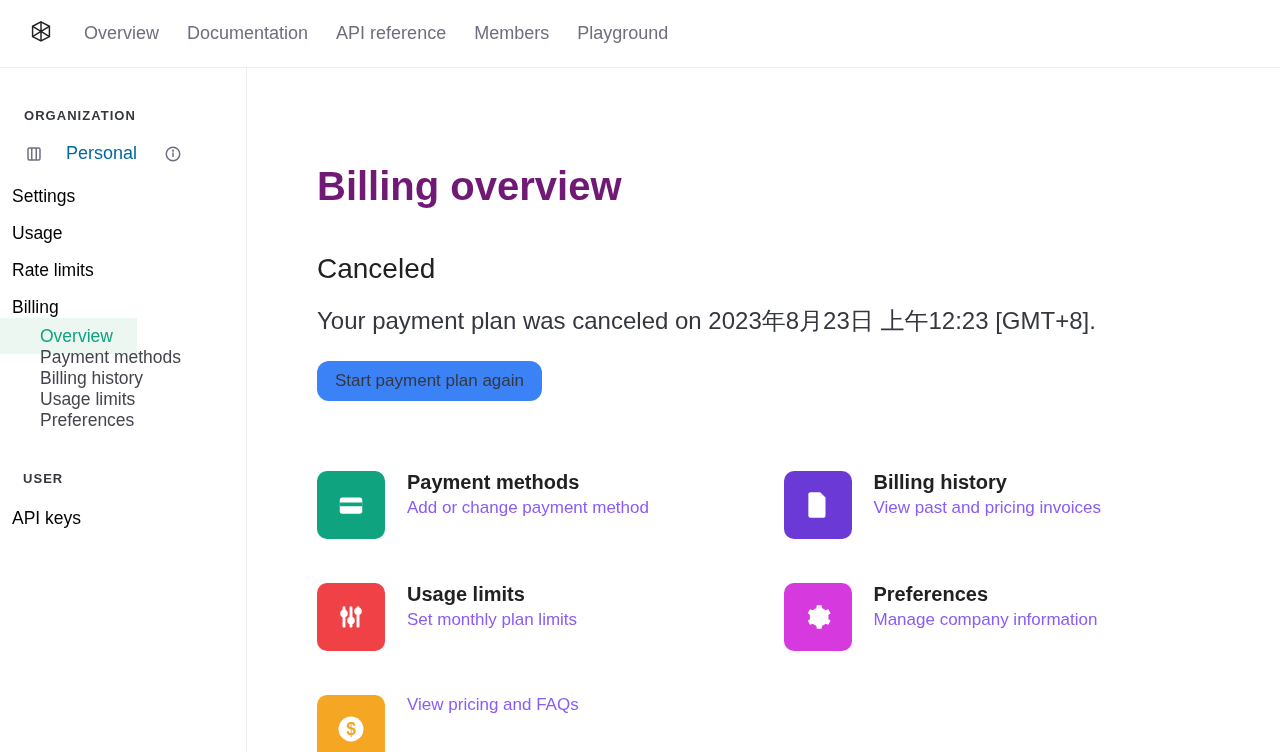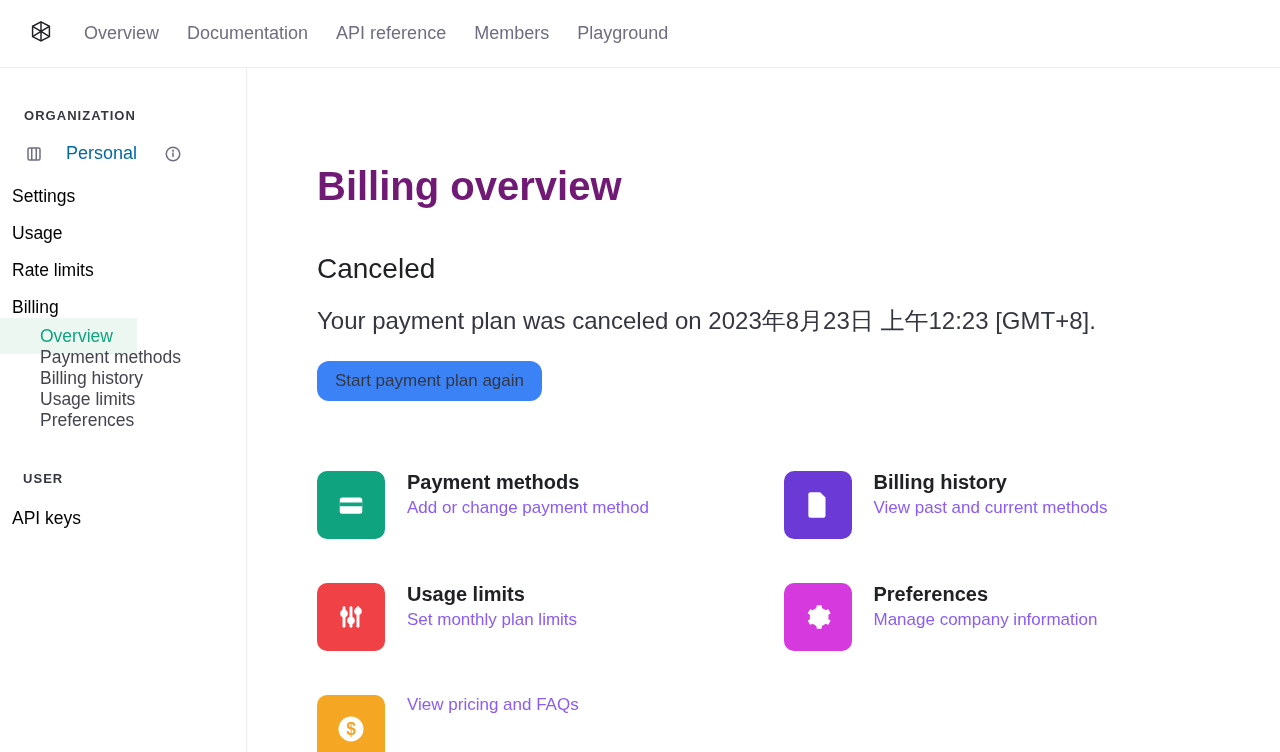--- a/index.html
+++ b/index.html
@@ -202,21 +202,21 @@
       </div>
 
       <div class="card">
         <div class="card-icon icon-purple">
           <svg width="26" height="30" viewBox="0 0 24 28" fill="#fff">
               <path d="M5 2h9l5 5v17a2 2 0 0 1-2 2H5a2 2 0 0 1-2-2V4a2 2 0 0 1 2-2z"></path>
             </svg>
         </div>
         <div>
           <div class="card-title">Billing history</div>
-          <div class="card-desc">View past and current methods</div>
+          <div class="card-desc">View past and pricing invoices</div>
         </div>
       </div>
 
       <div class="card">
         <div class="card-icon icon-red">
           <svg width="28" height="28" viewBox="0 0 24 24" fill="none" stroke="#fff" stroke-width="2.5" stroke-linecap="round">
             <line x1="6" y1="4" x2="6" y2="20"></line>
               <circle cx="6" cy="9" r="2" fill="#fff"></circle>
             <line x1="12" y1="4" x2="12" y2="20"></line>
               <circle cx="12" cy="15" r="2" fill="#fff"></circle>

